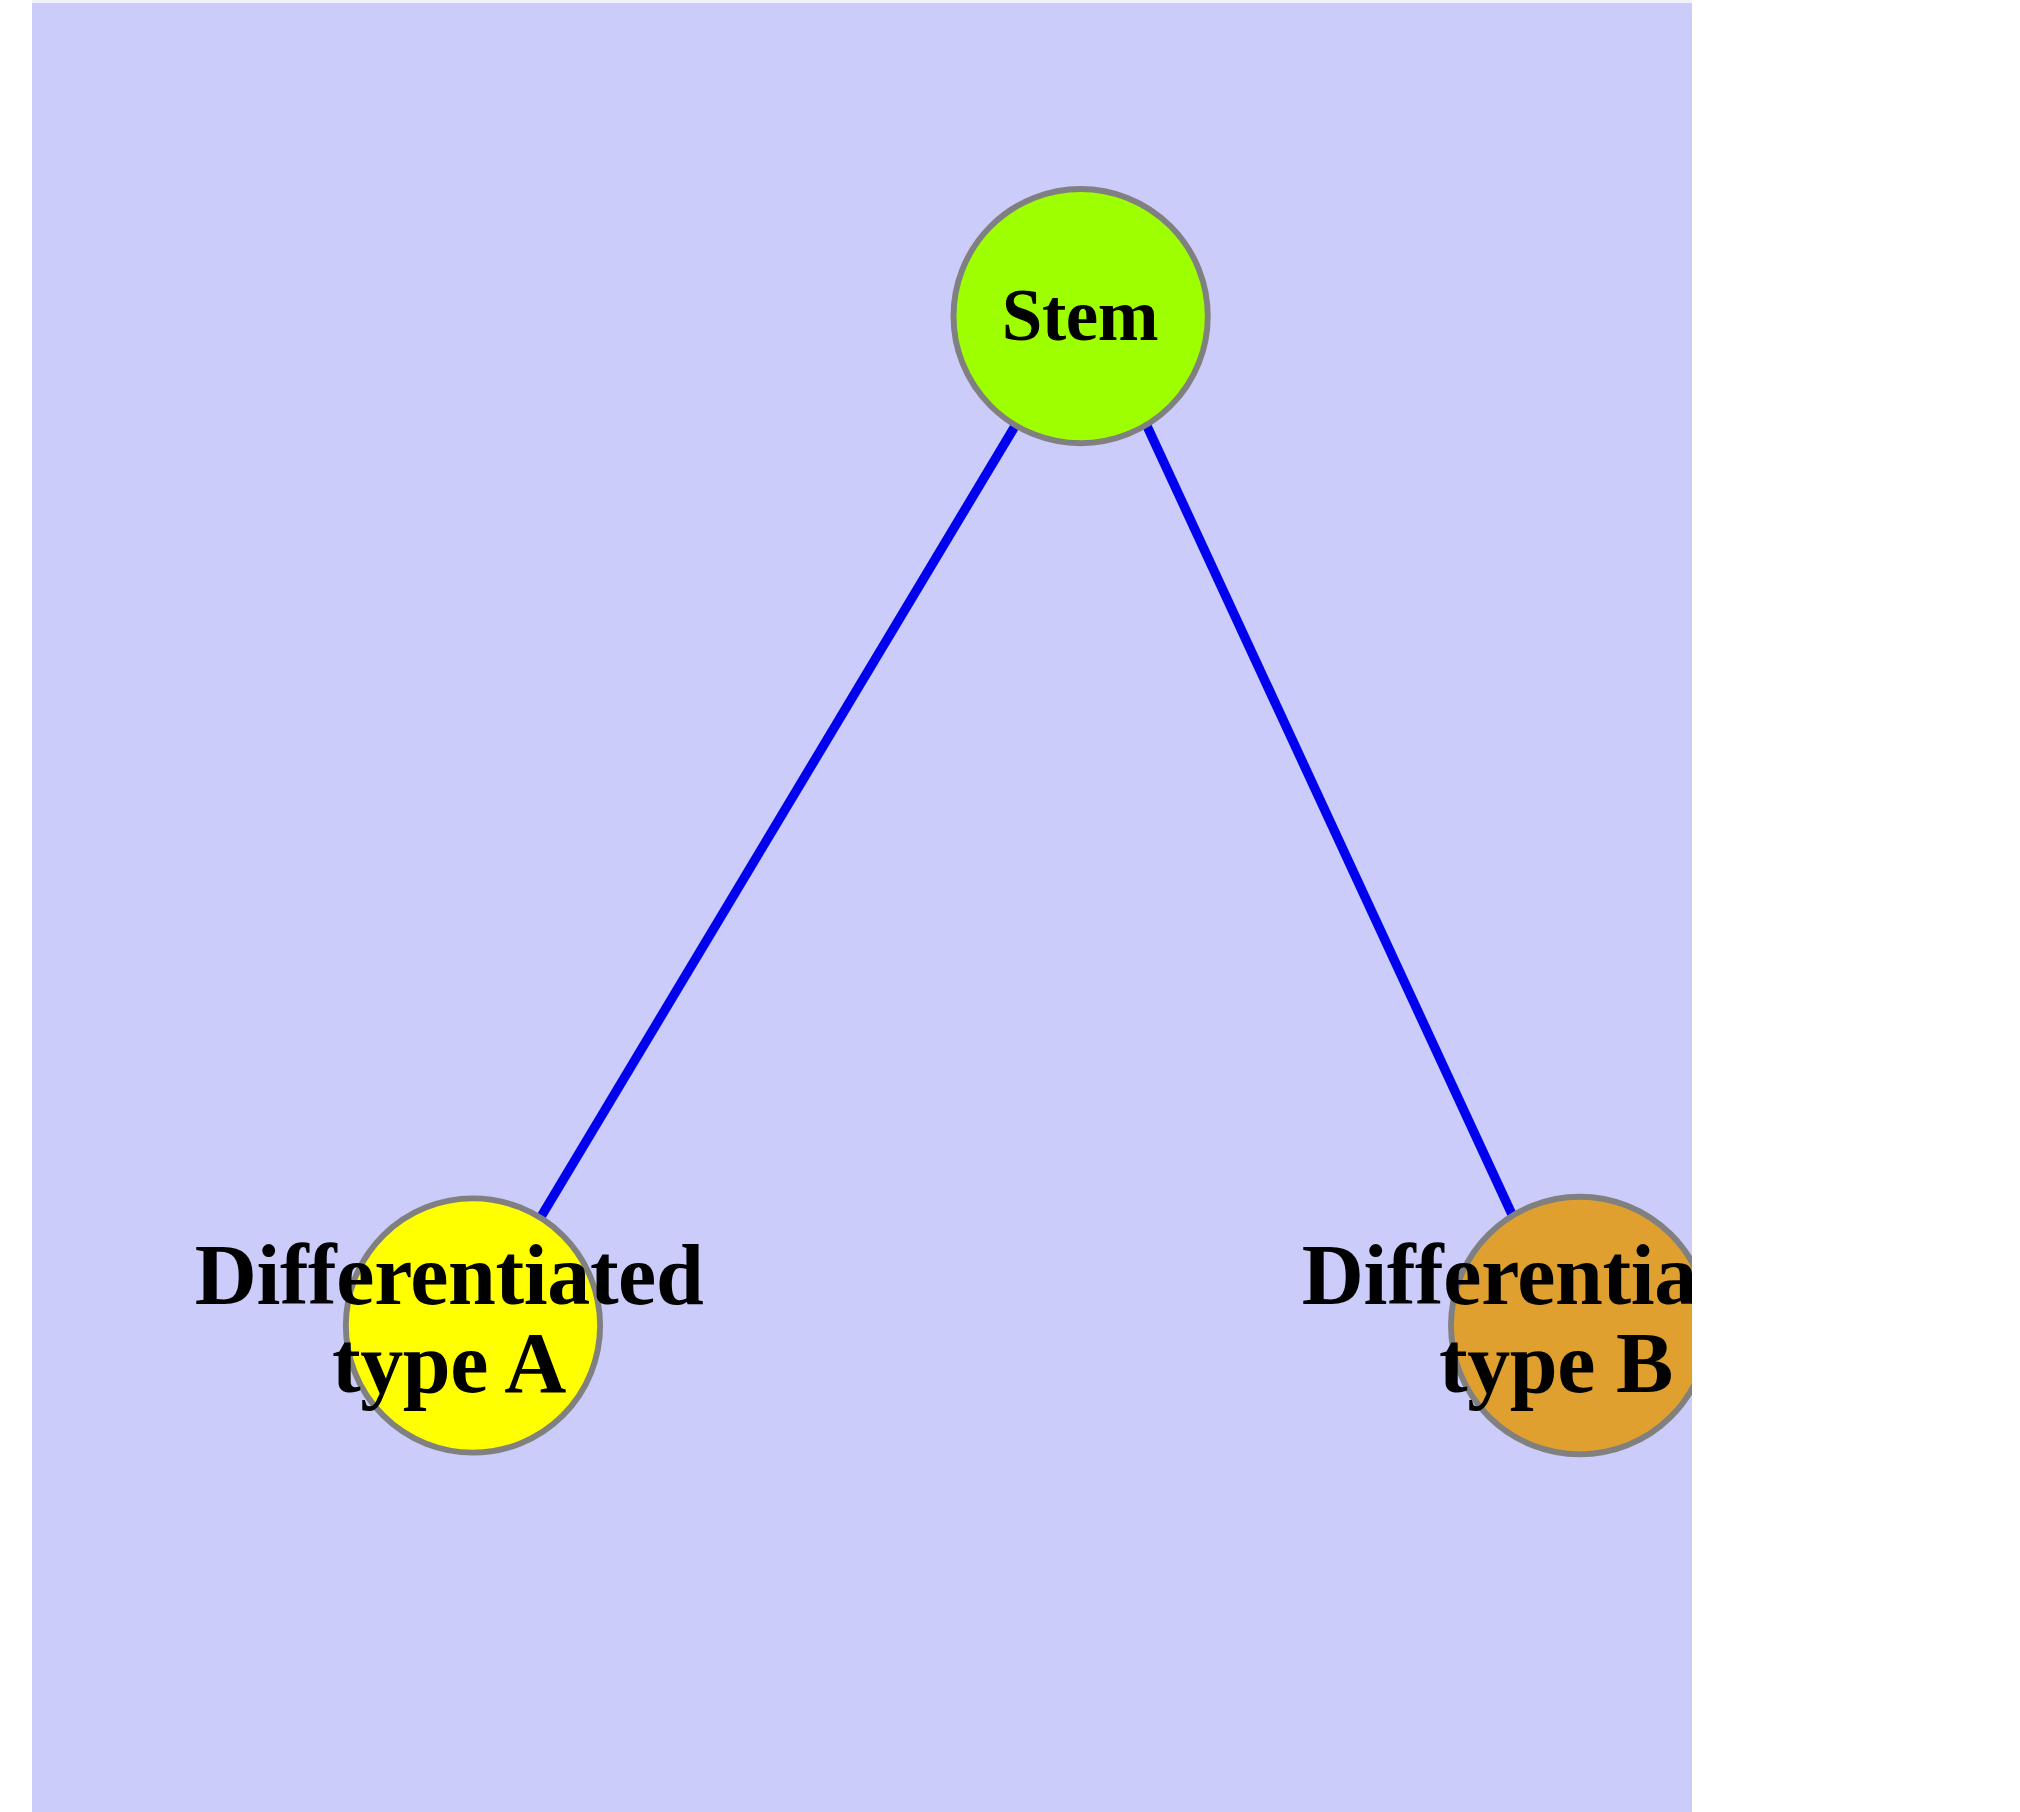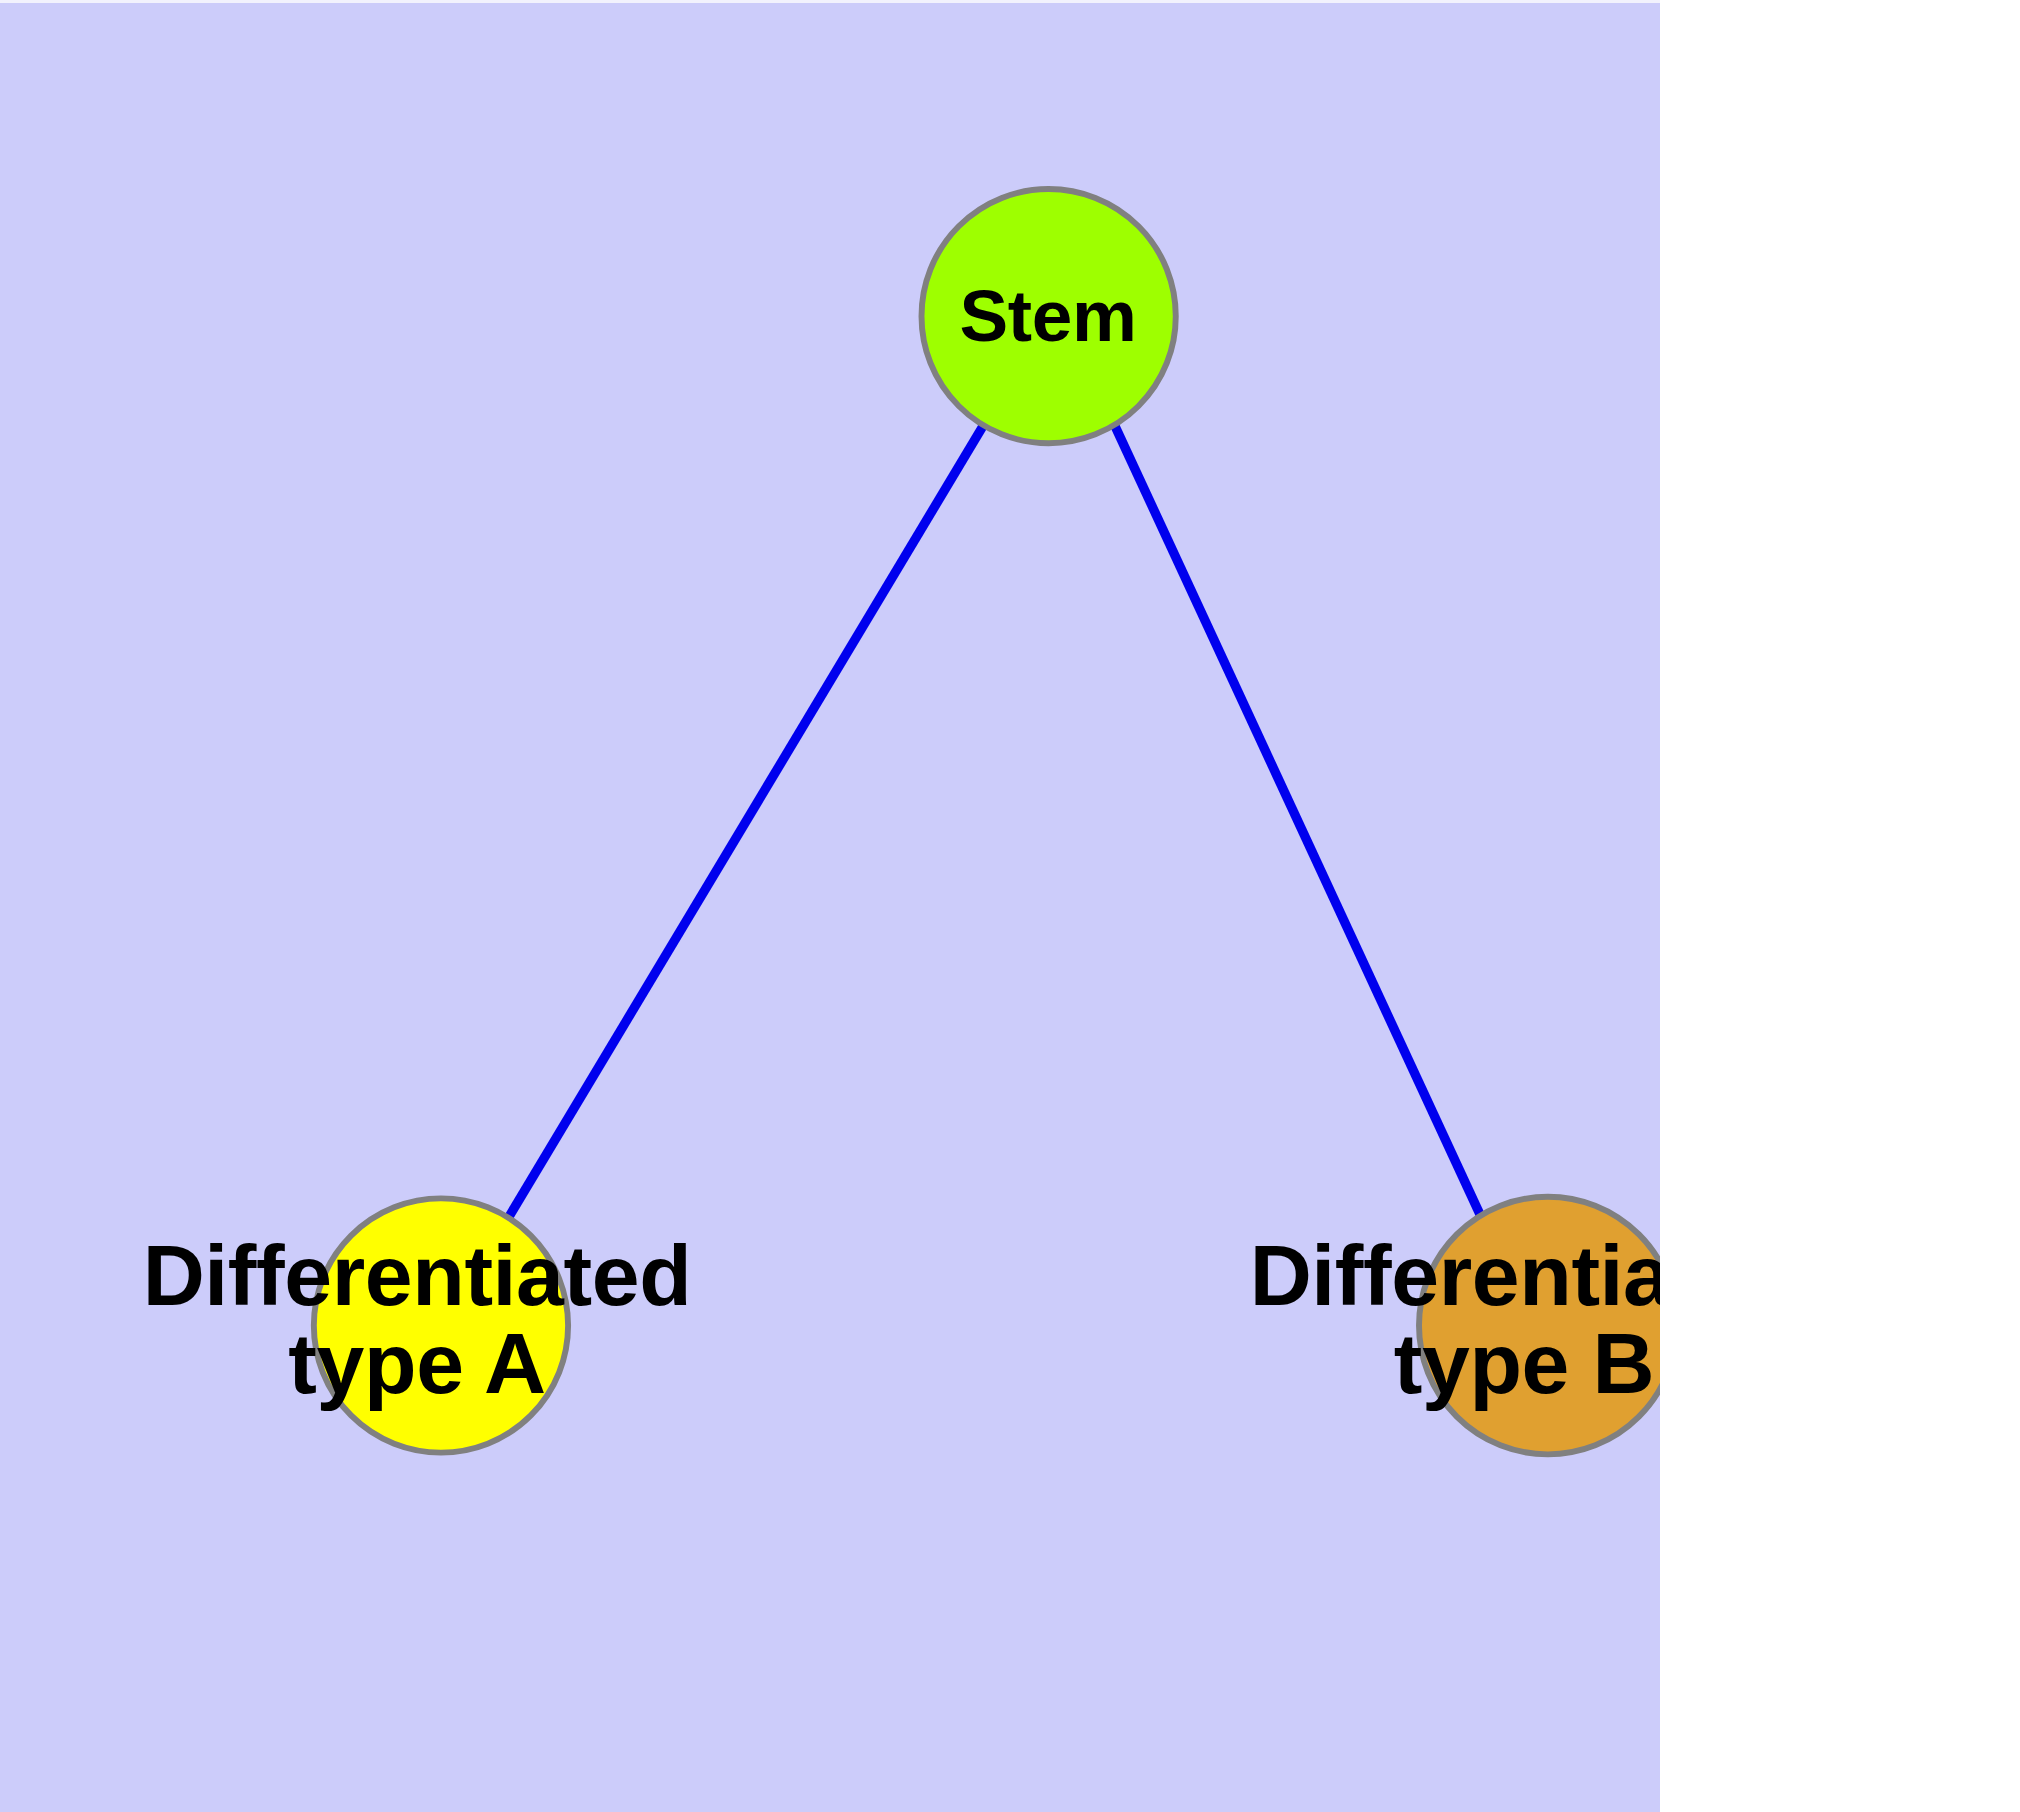--- a/index.html
+++ b/index.html
@@ -6,21 +6,22 @@
     margin: 0;
     padding: 0;
     background: #ffffff;
   }
   #canvas {
     position: relative;
     width: 1660px;
     height: 1812px;
     background: #ccccfa;
     overflow: hidden;
-    font-family: Liberation Sans, sans-serif;
+    font-family: Liberation Serif, serif;
+    margin-left: 32px;
   }
   #top-strip {
     position: absolute;
     left: 0;
     top: 0;
     width: 2021px;
     height: 3.4px;
     background: #f2f2fd;
   }
   #graph-svg {

